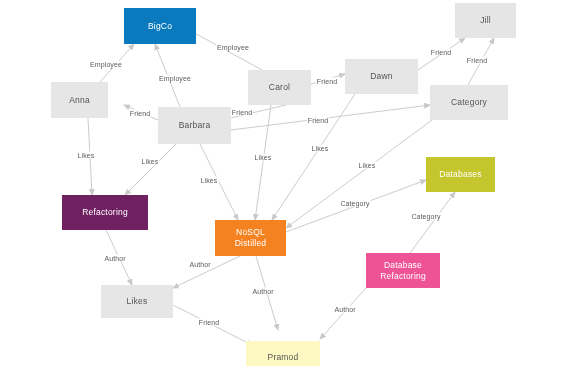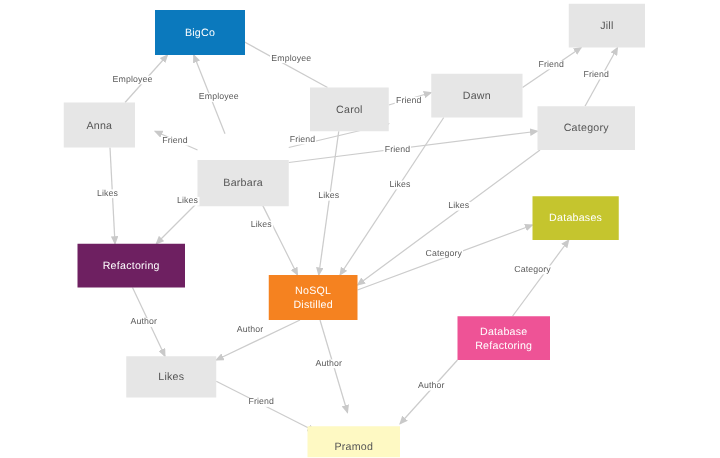--- a/index.html
+++ b/index.html
@@ -90,21 +90,21 @@
       </g>
   </svg>
 
   <div id="node-layer">
       <div class="node" style="left: 108px; top: 8px; width: 72px; height: 36px; background: rgb(11, 121, 189); color: rgb(255, 255, 255); margin-left: 16px;">
         <span class="node-label">BigCo</span>
       </div>
       <div class="node" style="left: 51px; top: 82px; width: 57px; height: 36px; background: rgb(230, 230, 230); color: rgb(85, 85, 85);">
         <span class="node-label">Anna</span>
       </div>
-      <div class="node" style="left: 158px; top: 107px; width: 73px; height: 37px; background: rgb(230, 230, 230); color: rgb(85, 85, 85); margin-top: 21px;">
+      <div class="node" style="left: 158px; top: 107px; width: 73px; height: 37px; background: rgb(230, 230, 230); color: rgb(85, 85, 85);">
         <span class="node-label">Barbara</span>
       </div>
       <div class="node" style="left: 248px; top: 70px; width: 63px; height: 35px; background: rgb(230, 230, 230); color: rgb(85, 85, 85);">
         <span class="node-label">Carol</span>
       </div>
       <div class="node" style="left: 345px; top: 59px; width: 73px; height: 35px; background: rgb(230, 230, 230); color: rgb(85, 85, 85);">
         <span class="node-label">Dawn</span>
       </div>
       <div class="node" style="left: 455px; top: 3px; width: 61px; height: 35px; background: #e5e5e5; color: rgb(85, 85, 85);">
         <span class="node-label">Jill</span>

